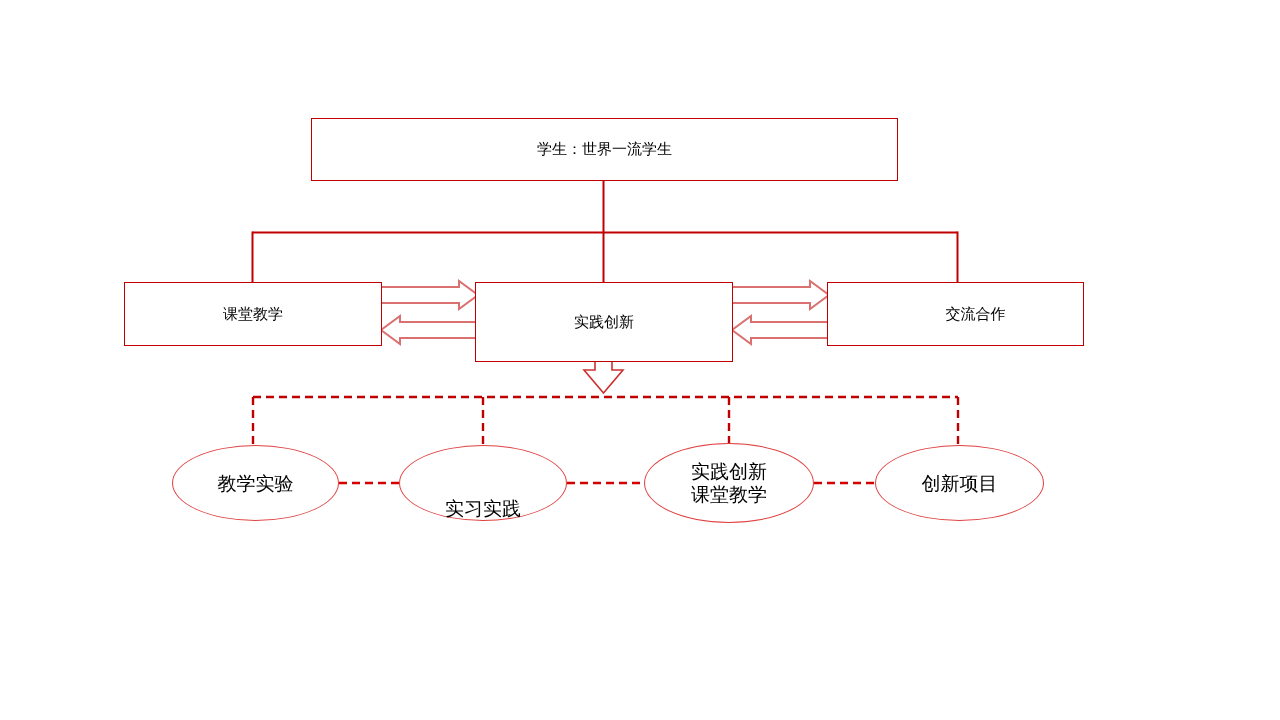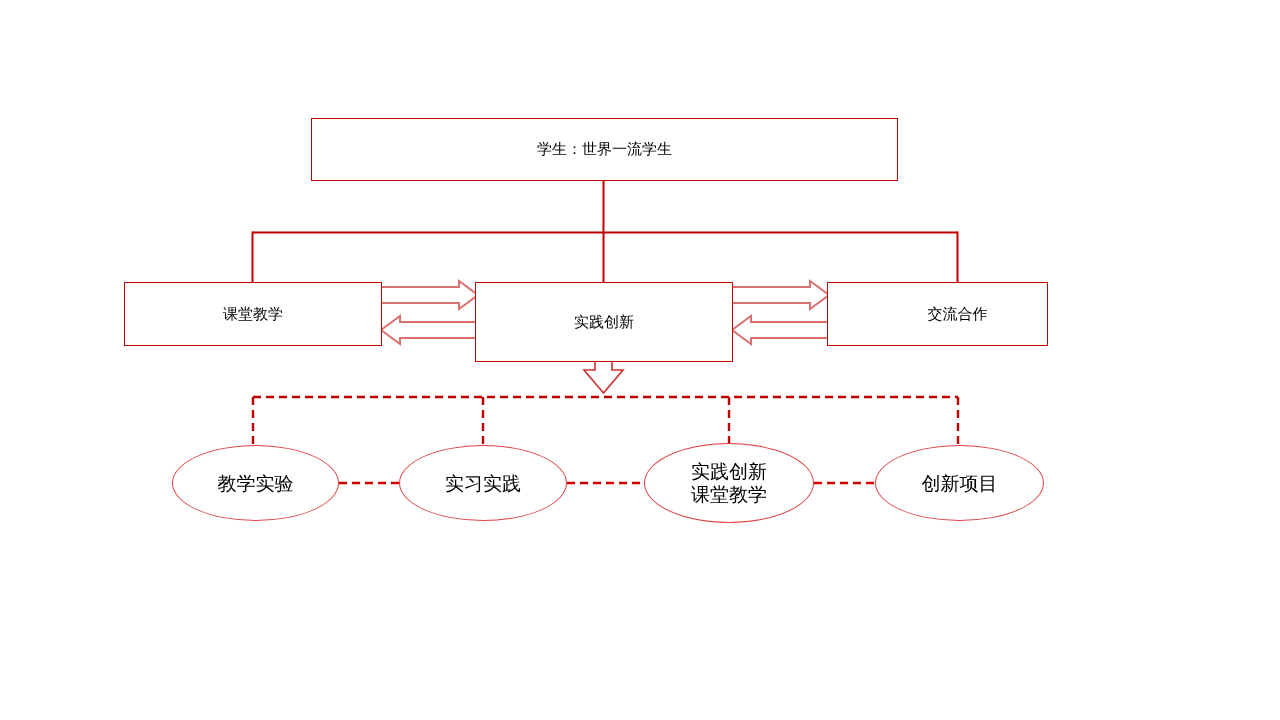--- a/index.html
+++ b/index.html
@@ -93,29 +93,29 @@
   </div>
 
   <div class="node" style="left:124px;top:282px;width:258px;height:64px;">
     <span>课堂教学</span>
   </div>
 
   <div class="node" style="left:475px;top:282px;width:258px;height:80px;">
     <span>实践创新</span>
   </div>
 
-  <div class="node" style="left:827px;top:282px;width:221px;height:64px;padding-left:40px;">
+  <div class="node" style="left:827px;top:282px;width:257px;height:64px;padding-left:40px;">
     <span>交流合作</span>
   </div>
 
   <div class="ellipse" style="left:172px;top:445px;width:167px;height:76px;">
     <span>教学实验</span>
   </div>
 
-  <div class="ellipse" style="left:399px;top:445px;width:168px;height:76px;">
+  <div class="ellipse" style="left:399px;top:445px;width:168px;height:76px;justify-content:flex-end;">
     <span>实习实践</span>
   </div>
 
   <div class="ellipse" style="left:644px;top:443px;width:170px;height:80px;">
     <span>实践创新</span>
     <span>课堂教学</span>
   </div>
 
   <div class="ellipse" style="left:875px;top:445px;width:169px;height:76px;">
     <span>创新项目</span>

